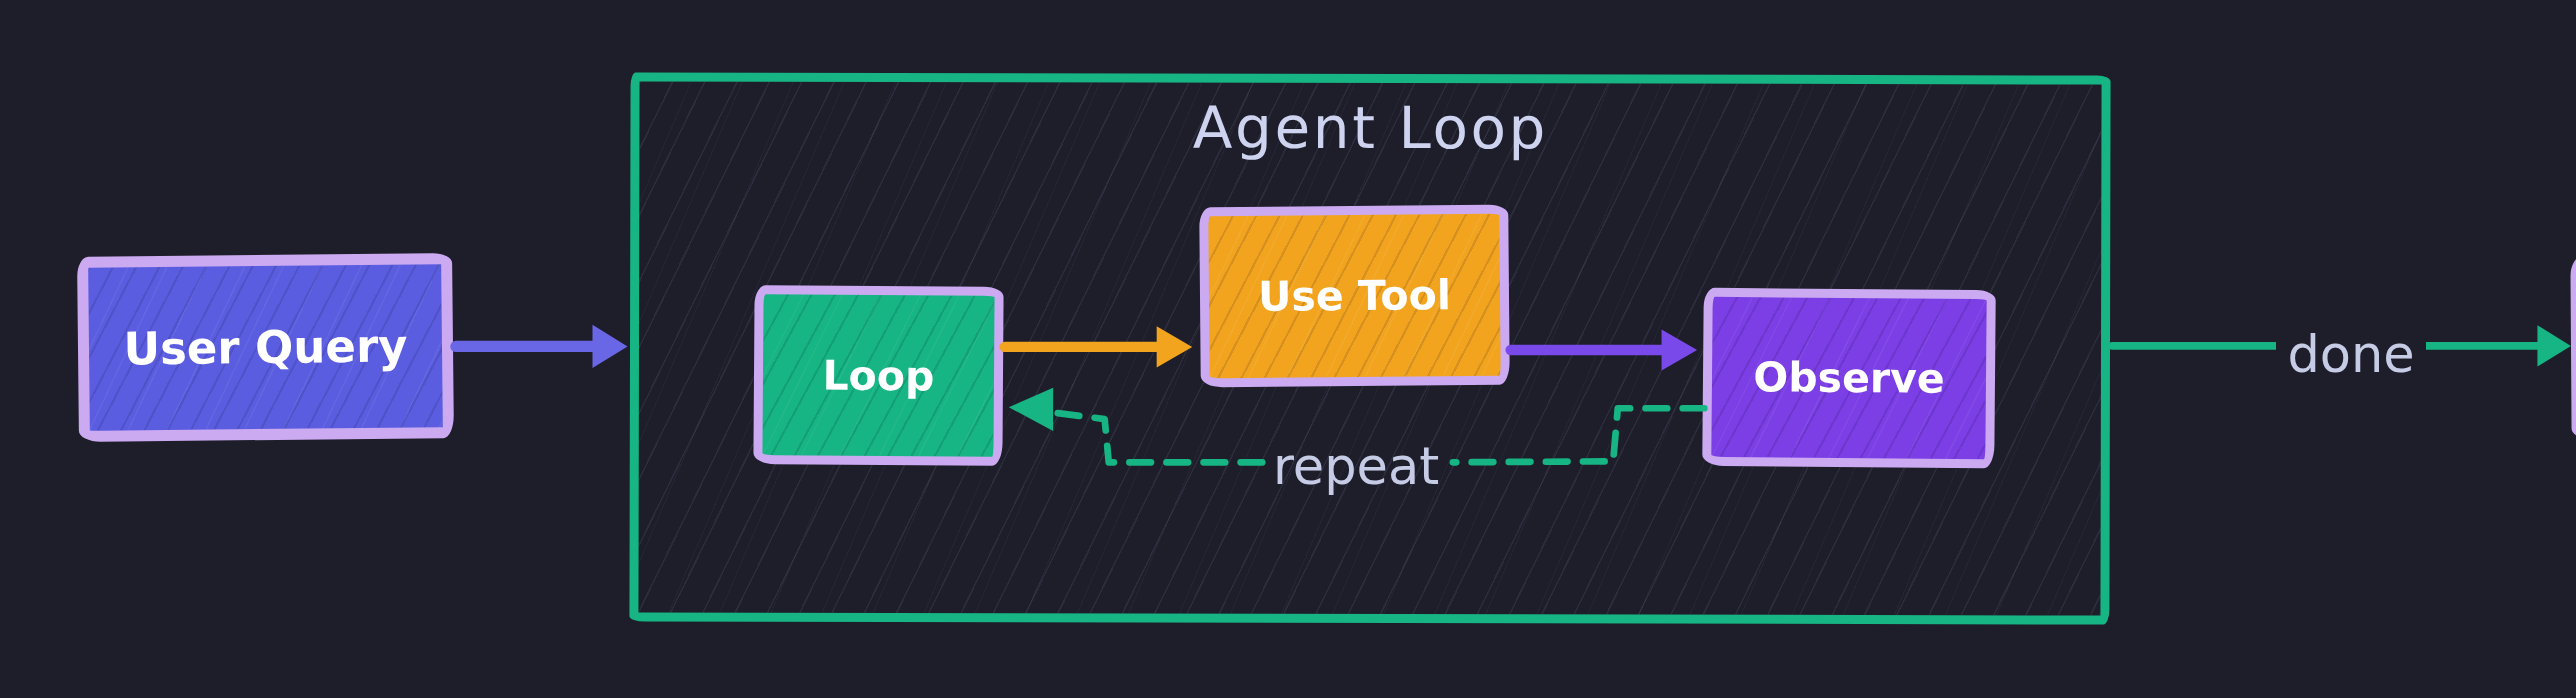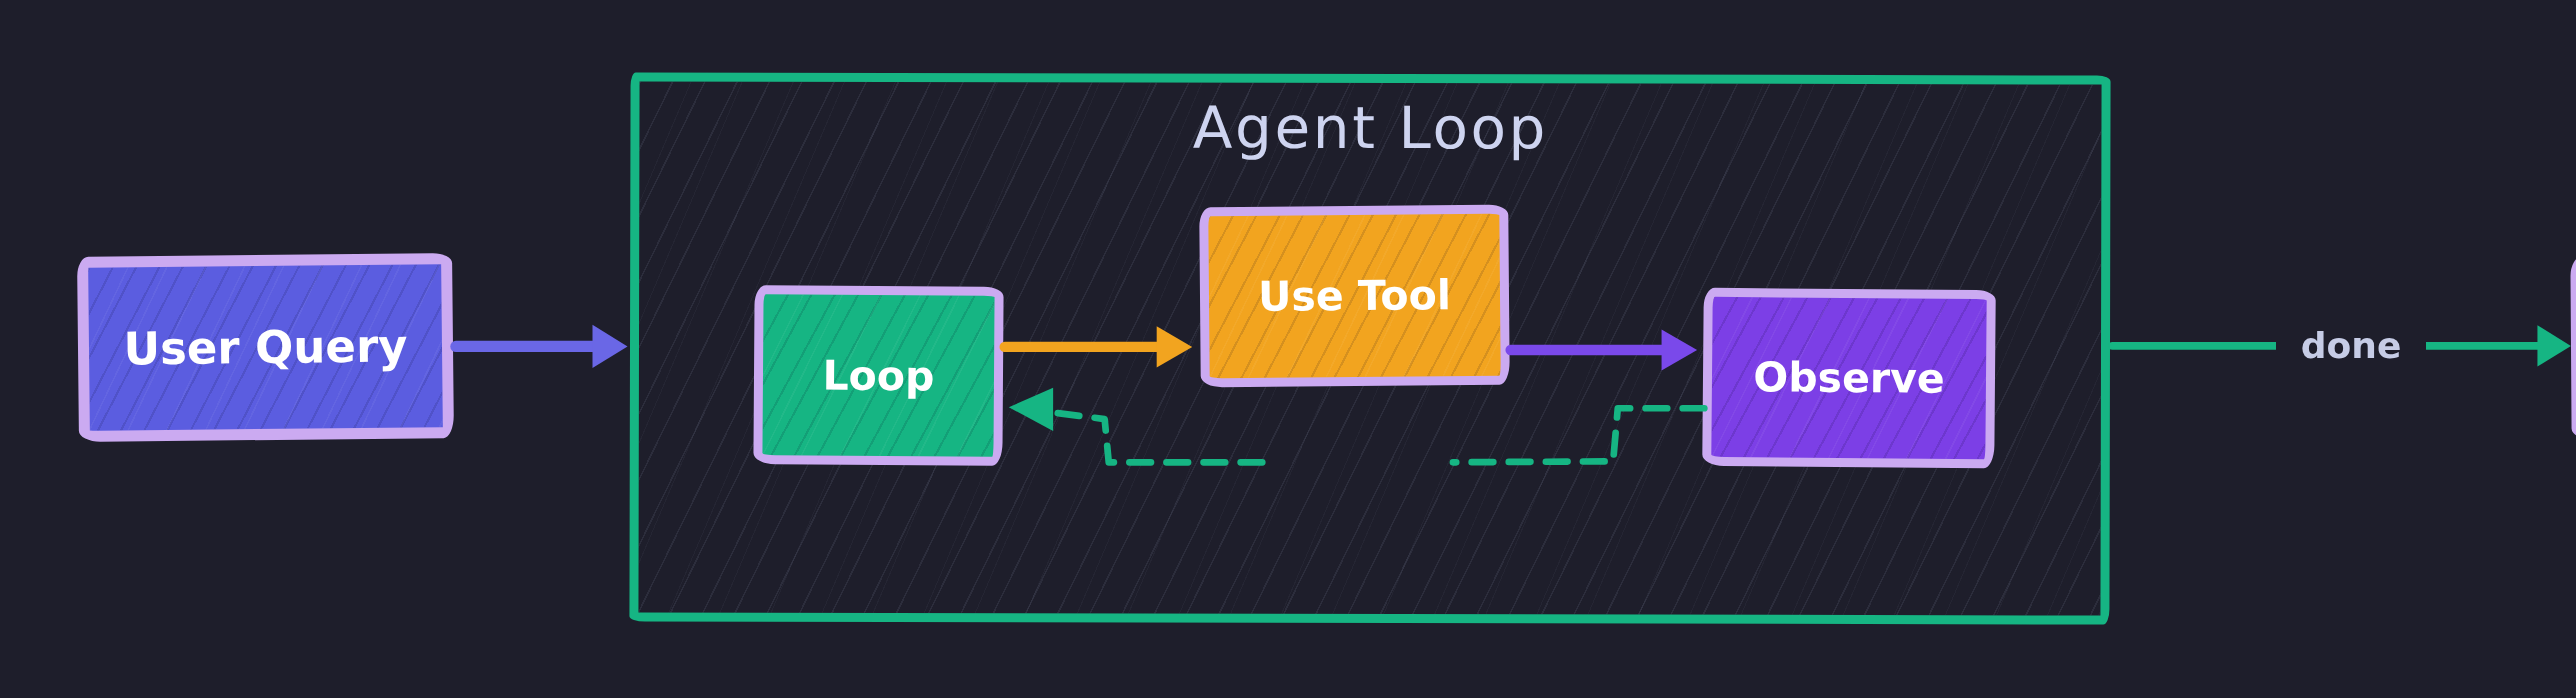--- a/index.html
+++ b/index.html
@@ -53,21 +53,21 @@
   }
   #agent-loop-title{
     position:absolute;left:0;right:0;top:11.3px;text-align:center;
     color:var(--title-lavender);font-size:58px;letter-spacing:2.6px;font-weight:400;
   }
   
   #edges-svg{position:absolute;left:0;top:0;width:3115px;height:699px;z-index:4;pointer-events:none;}
   
   .edge-label{
     position:absolute;z-index:5;color:var(--label-lavender);
-    font-size:36px;font-weight:700;text-align:center;
+    font-size:51px;font-weight:400;text-align:center;
   }
   #edge-label-done{left:2276px;top:323px;width:142px;background:var(--bg);padding:2.1px 4.1px;}
   #edge-label-repeat{left:1273px;top:437px;width:165px;}
 </style>
 </head>
 <body>
 
 <div id="stage">
 
   <div id="agent-loop">
@@ -117,15 +117,16 @@
     </g>
 
     <g fill="none" stroke="var(--green)" stroke-width="13" stroke-linecap="round" stroke-linejoin="round">
       <polyline points="3308,792 3140,792 3131,895 2820,897" stroke-dasharray="42 30"></polyline>
       <polyline points="2450,897 2152,897 2144,813 2042,800" stroke-dasharray="42 30"></polyline>
       <polygon stroke="none" points="2044,752 2044,836 1958,790" fill="var(--green)"></polygon>
     </g>
   </svg>
 
   <div class="edge-label" id="edge-label-done">done</div>
+  <div class="edge-label" id="edge-label-repeat">repeat</div>
 
 </div>
 
 
 </body></html>

